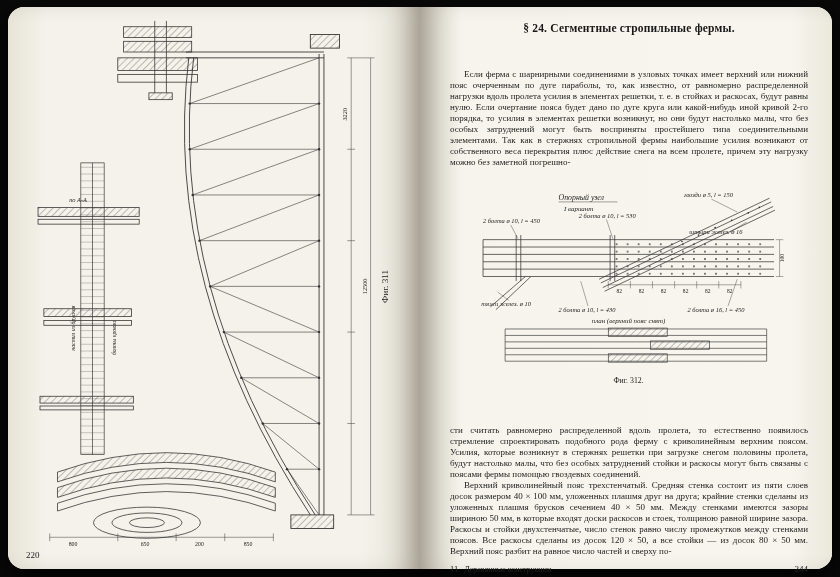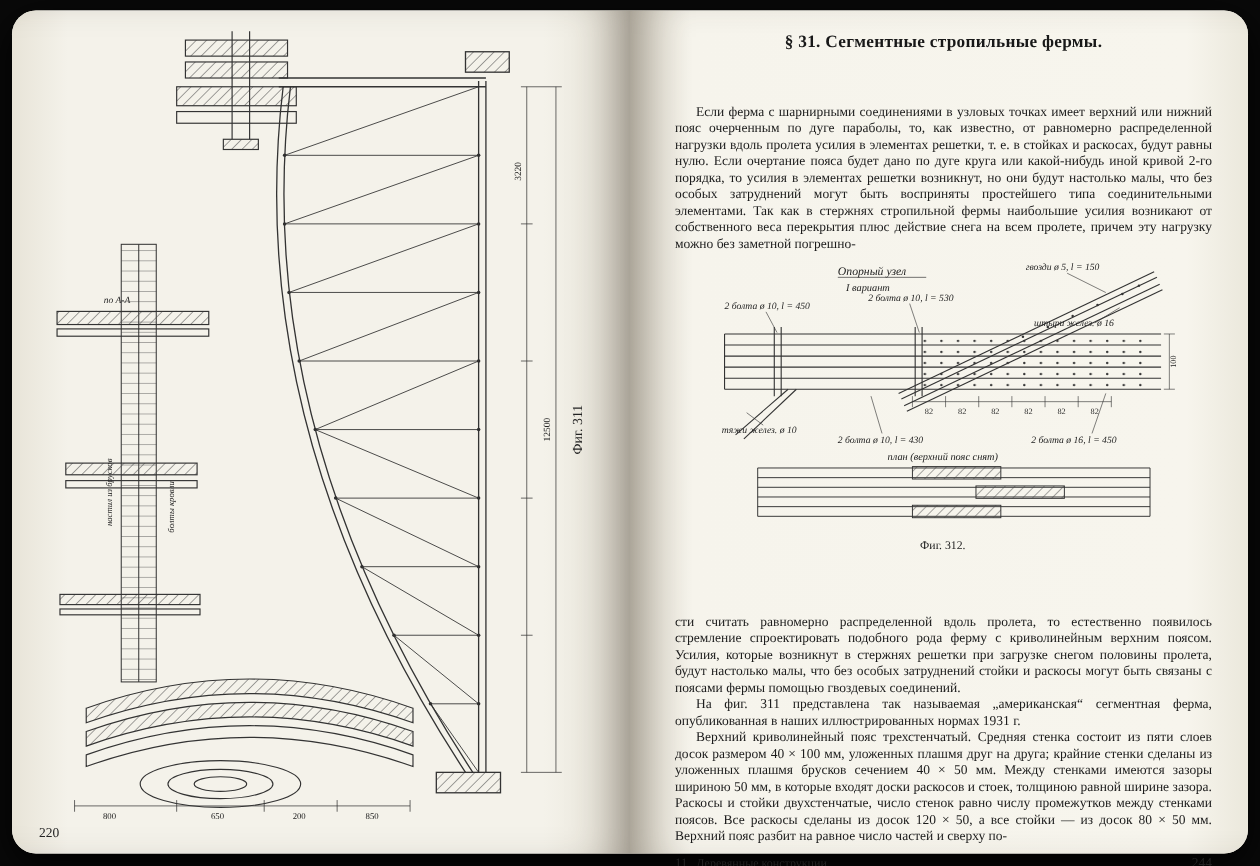--- a/index.html
+++ b/index.html
@@ -9,21 +9,21 @@
   .page.left{padding:10px 6px 8px 12px;border-radius:16px 0 0 16px;
      background:linear-gradient(90deg,#e8e4d8,#f4f2ea 9%,#f4f2ea 86%,#e7e3d7);
      box-shadow:inset -26px 0 30px -18px rgba(60,50,40,.5);}
   .page.right{padding:12px 24px 8px 30px;border-radius:0 16px 16px 0;
      background:linear-gradient(90deg,#e2ddd0,#f6f4ec 10%,#f7f5ed 90%,#ebe8dc);
      box-shadow:inset 26px 0 30px -18px rgba(60,50,40,.45);}
   .heading{font:bold 11.5px/14px "Liberation Serif",serif;color:#181818;text-align:center;
      margin:2px 0 8px;letter-spacing:.2px;}
   .body-text{font:9px/11px "Liberation Serif",serif;color:#1c1c1c;text-align:justify;margin-top:34px;}
   .para{margin:0;text-indent:14px;}
-  .figure-block{width:318px;margin:4px auto 4px;}
+  .figure-block{width:318px;margin:21px auto 4px;}
   .footer-row{display:flex;justify-content:space-between;align-items:baseline;margin-top:7px;
      font:8px "Liberation Serif",serif;color:#222;}
   .footer-sig{font-size:8.5px;}
   .pagenum{font:9px "Liberation Serif",serif;color:#222;}
   .pagenum-left{position:absolute;left:18px;bottom:9px;}
   svg text{fill:#222;}
   .drw{stroke:#333;fill:none;}
 </style>
 </head>
 <body>
@@ -153,21 +153,21 @@
       <text x="44" y="544" font-size="6" text-anchor="middle" font-family="Liberation Serif, serif">800</text>
       <text x="118" y="544" font-size="6" text-anchor="middle" font-family="Liberation Serif, serif">650</text>
       <text x="174" y="544" font-size="6" text-anchor="middle" font-family="Liberation Serif, serif">200</text>
       <text x="224" y="544" font-size="6" text-anchor="middle" font-family="Liberation Serif, serif">850</text>
       <text transform="rotate(-90 368 277)" x="368" y="277" font-size="9.5" text-anchor="middle" font-family="Liberation Serif, serif">Фиг. 311</text>
     </svg>
     <div class="pagenum pagenum-left">220</div>
   </div>
 
   <div class="page right">
-    <div class="heading">§ 31. Сегментные стропильные фермы.</div>
+    <div class="heading">§ 24. Сегментные стропильные фермы.</div>
 
     <div class="body-text">
       <p class="para">Если ферма с шарнирными соединениями в узловых точках имеет верхний или нижний пояс очерченным по дуге параболы, то, как известно, от равномерно распределенной нагрузки вдоль пролета усилия в элементах решетки, т. е. в стойках и раскосах, будут равны нулю. Если очертание пояса будет дано по дуге круга или какой-нибудь иной кривой 2-го порядка, то усилия в элементах решетки возникнут, но они будут настолько малы, что без особых затруднений могут быть восприняты простейшего типа соединительными элементами. Так как в стержнях стропильной фермы наибольшие усилия возникают от собственного веса перекрытия плюс действие снега на всем пролете, причем эту нагрузку можно без заметной погрешно-</p>
     </div>
 
     <div class="figure-block">
       <svg viewBox="0 0 345 215" width="318" height="198">
         <defs>
           <pattern id="hB" patternUnits="userSpaceOnUse" width="5" height="5" patternTransform="rotate(45)">
             <line x1="0" y1="0" x2="0" y2="5" stroke="#4a4a4a" stroke-width="0.7"></line>
@@ -269,21 +269,20 @@
           <rect x="196" y="165" width="64" height="9" fill="url(#hB)"></rect>
           <rect x="150" y="179" width="64" height="9" fill="url(#hB)"></rect>
         </g>
 
         <text x="172" y="211" font-size="8.5" text-anchor="middle" font-family="Liberation Serif, serif">Фиг. 312.</text>
       </svg>
     </div>
 
     <div class="body-text">
       <p class="para" style="text-indent:0">сти считать равномерно распределенной вдоль пролета, то естественно появилось стремление спроектировать подобного рода ферму с криволинейным верхним поясом. Усилия, которые возникнут в стержнях решетки при загрузке снегом половины пролета, будут настолько малы, что без особых затруднений стойки и раскосы могут быть связаны с поясами фермы помощью гвоздевых соединений.</p>
-      <p class="para">На фиг. 311 представлена так называемая „американская“ сегментная ферма, опубликованная в наших иллюстрированных нормах 1931 г.</p>
       <p class="para">Верхний криволинейный пояс трехстенчатый. Средняя стенка состоит из пяти слоев досок размером 40 × 100 мм, уложенных плашмя друг на друга; крайние стенки сделаны из уложенных плашмя брусков сечением 40 × 50 мм. Между стенками имеются зазоры шириною 50 мм, в которые входят доски раскосов и стоек, толщиною равной ширине зазора. Раскосы и стойки двухстенчатые, число стенок равно числу промежутков между стенками поясов. Все раскосы сделаны из досок 120 × 50, а все стойки — из досок 80 × 50 мм. Верхний пояс разбит на равное число частей и сверху по-</p>
     </div>
 
     <div class="footer-row">
       <span>
         <span class="footer-sig">11</span>&nbsp;&nbsp;
         <span>Деревянные конструкции</span>
       </span>
       <span class="pagenum">244</span>
     </div>

